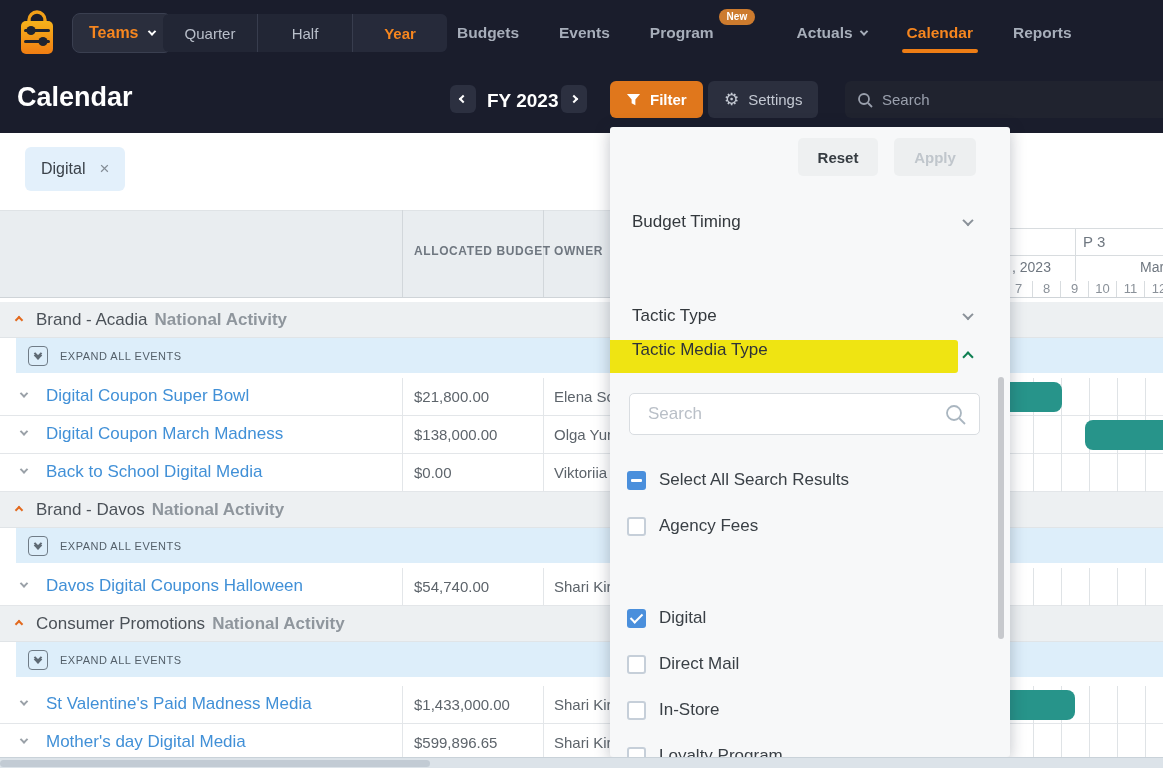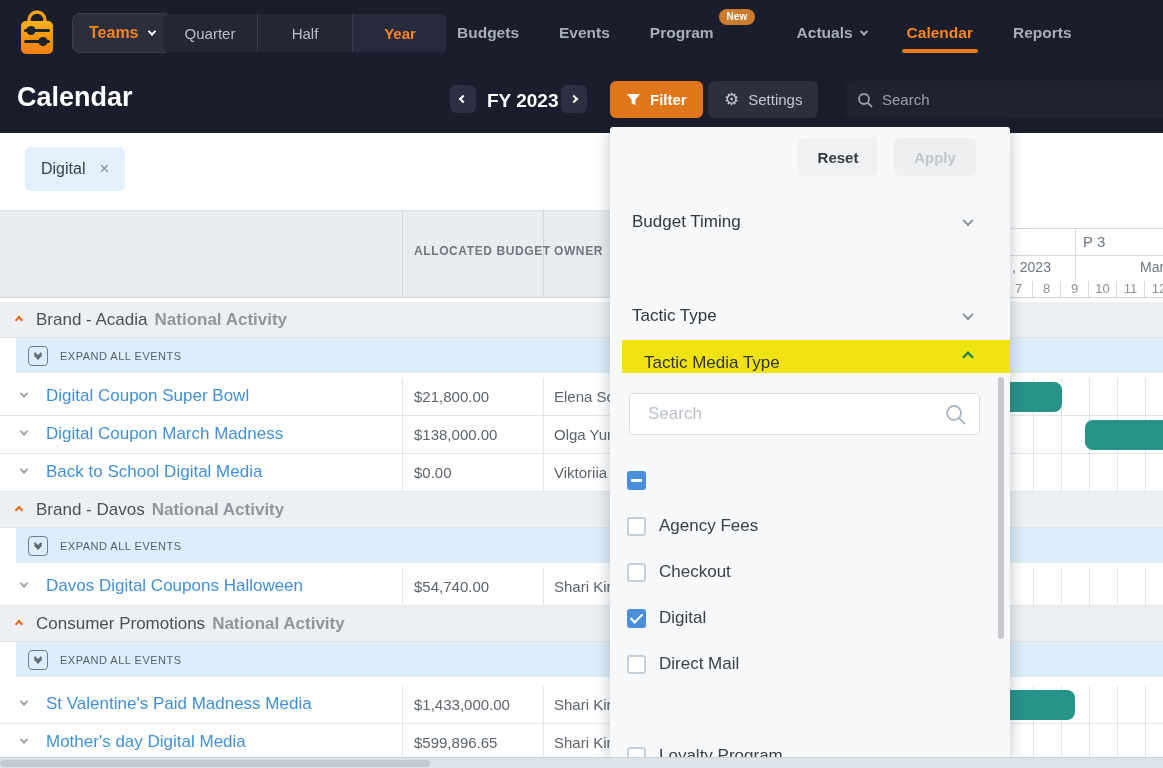--- a/index.html
+++ b/index.html
@@ -99,22 +99,22 @@
   .panel { position:absolute; left:610px; top:127px; width:400px; height:630px; background:#f7f8f9; border-radius:3px;
            box-shadow:0 3px 16px rgba(25,35,55,0.28); z-index:40; overflow:hidden; }
   .panel-btn { position:absolute; top:11px; height:38px; border-radius:5px; display:flex; align-items:center; justify-content:center;
                font-size:15px; font-weight:700; cursor:pointer; }
   .reset-btn { left:188px; width:80px; background:#eef0f1; color:#363c42; }
   .apply-btn { left:284px; width:82px; background:#edeff0; color:#c0c6cc; cursor:default; }
   .acc-row { position:absolute; left:0; width:381px; height:47px; display:flex; align-items:center; cursor:pointer; }
   .acc-row .lbl { margin-left:22px; font-size:17px; color:#33383d; }
   .acc-row .chev { position:absolute; right:19px; color:#8a9199; }
   .acc-highlight { position:absolute; left:0; top:212px; width:381px; height:47px; cursor:pointer; }
-  .acc-highlight .yellow { position:absolute; left:0; top:1px; width:400px; height:33px; background:#efe412; border-radius:0 3px 3px 0;
-                           display:flex; align-items:flex-end;margin-left:12px; }
+  .acc-highlight .yellow { position:absolute; left:0; top:1px; width:348px; height:33px; background:#efe412; border-radius:0 3px 3px 0;
+                           display:flex; align-items:flex-start; }
   .acc-highlight .lbl { margin-left:22px; font-size:17px; color:#2f3338; }
   .acc-highlight .chev { position:absolute; right:19px; top:14px; color:#0e7f52; }
   .panel-search { position:absolute; left:19px; top:266px; width:351px; height:42px; background:#fff; border:1px solid #d9dde1;
                   border-radius:5px; display:flex; align-items:center; }
   .panel-search input { border:none; outline:none; background:transparent; margin-left:18px; font-size:17px; color:#3a4046; width:280px;
                         font-family:"Liberation Sans", sans-serif; }
   .panel-search input::placeholder { color:#b9bfc7; opacity:1; }
   .panel-search svg { position:absolute; right:11px; top:9px; }
   .opt-row { position:absolute; left:0; width:381px; height:46px; display:flex; align-items:center; cursor:pointer; }
   .cb { margin-left:17px; width:19px; height:19px; border-radius:3px; flex:0 0 auto; position:relative; }
@@ -374,37 +374,38 @@
     <div class="panel-search">
       <input readonly="" placeholder="Search" style="">
       <svg width="24" height="24" viewBox="0 0 24 24">
         <circle cx="10" cy="10" r="7" fill="none" stroke="#aab6c0" stroke-width="1.8"></circle>
         <line x1="15" y1="15" x2="21" y2="21" stroke="#aab6c0" stroke-width="1.8"></line>
       </svg>
     </div>
 
     <div class="opt-row" style="top:330px;">
       <span class="cb indeterminate"></span>
+      <span class="opt-lbl">Select All Search Results</span>
     </div>
     <div class="opt-row" style="top:376px;">
       <span class="cb unchecked"></span>
       <span class="opt-lbl">Agency Fees</span>
     </div>
-    <div class="opt-row" style="top:422px;">
-      <span class="cb unchecked"></span>
-      <span class="opt-lbl">Checkout</span>
-    </div>
     <div class="opt-row" style="top:468px;">
       <span class="cb checked"></span>
       <span class="opt-lbl">Digital</span>
     </div>
     <div class="opt-row" style="top:514px;">
       <span class="cb unchecked"></span>
       <span class="opt-lbl">Direct Mail</span>
     </div>
+    <div class="opt-row" style="top:560px;">
+      <span class="cb unchecked"></span>
+      <span class="opt-lbl">In-Store</span>
+    </div>
     <div class="opt-row" style="top:606px;">
       <span class="cb unchecked"></span>
       <span class="opt-lbl">Loyalty Program</span>
     </div>
 
     <div class="panel-scroll"></div>
   </div>
 
   <div class="hscroll">
     <div class="thumb"></div>

